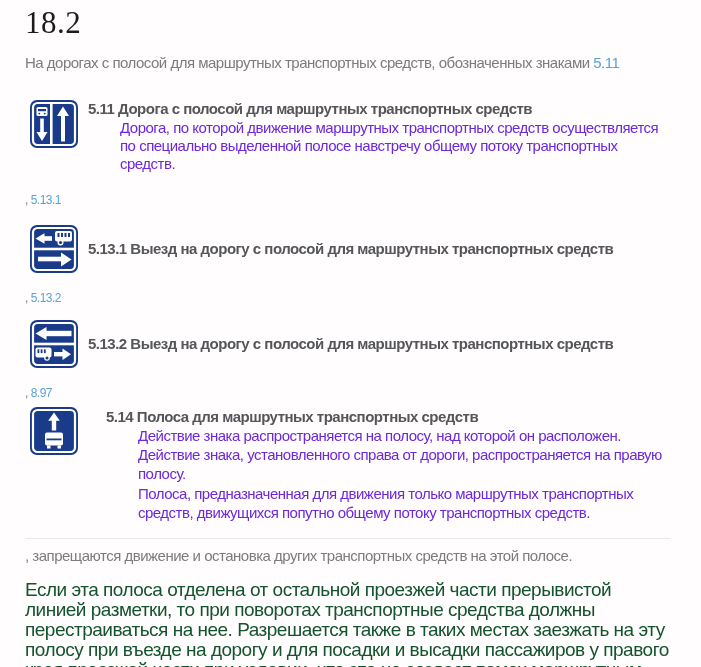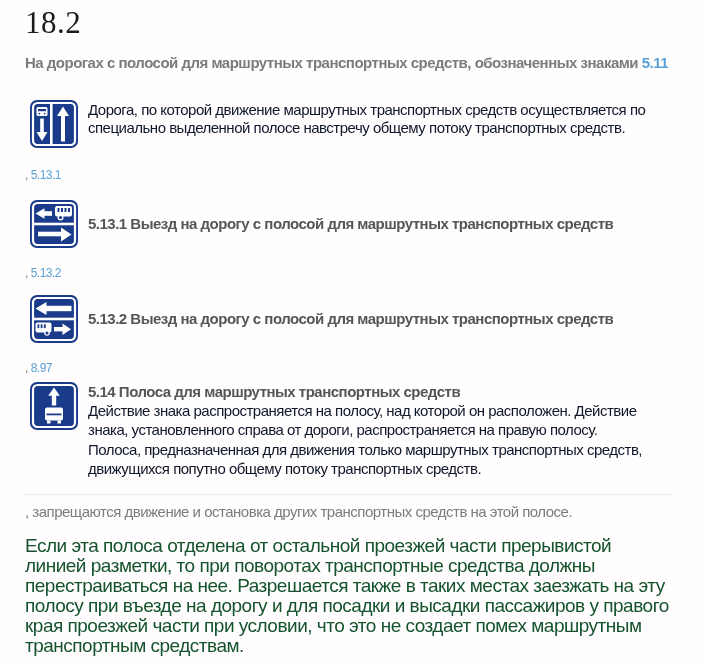--- a/index.html
+++ b/index.html
@@ -21,38 +21,37 @@
     margin: 6px 0 0 0;
     letter-spacing: 0.5px;
   }
 
   .intro {
     margin: 13px 0 0 0;
     font-size: 15px; letter-spacing: -0.5px;
     line-height: 20px;
     color: #7b7c7e;
     max-width: 650px;
-    font-weight: bold;
   }
 
   a.link { color: #58a2d8; text-decoration: none; cursor: pointer; }
 
   .sign-row { display: flex; align-items: flex-start; margin: 27px 0 0 5px; }
   .sign-row.centered { align-items: center; }
   .sign-icon { width: 48px; height: 48px; flex: 0 0 48px; display: block; }
   .sign-icon svg { display: block; width: 48px; height: 48px; }
   .sign-text {
     margin-left: 10px;
     width: 575px;
     font-size: 15px; letter-spacing: -0.5px;
     line-height: 18px;
   }
   .sign-row.centered .sign-text { min-height: 48px; display: flex; align-items: center; }
   .sign-title { font-weight: bold; color: #55565a; }
-  .sign-desc { color: #0f172a; margin-top: 1px; }
+  .sign-desc { color: #6d28d9; margin-top: 1px; margin-left: 32px; }
   .sign-row.tall .sign-text { line-height: 19px; }
 
   .inline-link-row {
     margin: 18px 0 0 0;
     font-size: 12px; letter-spacing: -0.5px;
     line-height: 18px;
     color: #7b7c7e;
   }
   .inline-link-row.mt16 { margin-top: 16px; }
 
@@ -100,20 +99,21 @@
         <rect class="nv" x="8" y="9" width="8" height="2.2"></rect>
         <circle class="nv" cx="9.3" cy="13.6" r="0.9"></circle>
         <circle class="nv" cx="14.7" cy="13.6" r="0.9"></circle>
         <rect class="wh" x="10.2" y="18.5" width="3.6" height="14.5"></rect>
         <polygon class="wh" points="6.5,32 17.5,32 12,41"></polygon>
         <polygon class="wh" points="33,6.5 27,16 39,16"></polygon>
         <rect class="wh" x="31" y="15.5" width="4" height="26"></rect>
       </svg>
     </span>
     <div class="sign-text">
+      <div class="sign-title">5.11 Дорога с полосой для маршрутных транспортных средств</div>
       <div class="sign-desc">Дорога, по которой движение маршрутных транспортных средств осуществляется по специально выделенной полосе навстречу общему потоку транспортных средств.</div>
     </div>
   </div>
 
   <p class="inline-link-row"><span>, </span><a class="link">5.13.1</a></p>
 
   <div class="sign-row centered" style="margin-top:16px;">
     <span class="sign-icon">
       <svg class="sign-svg" viewBox="0 0 48 48" xmlns="http://www.w3.org/2000/svg">
         <rect class="bg" x="0" y="0" width="48" height="48" rx="7"></rect>
@@ -157,21 +157,21 @@
         <polygon class="wh" points="32.5,28.5 32.5,40 41,34.2"></polygon>
       </svg>
     </span>
     <div class="sign-text">
       <div class="sign-title">5.13.2 Выезд на дорогу с полосой для маршрутных транспортных средств</div>
     </div>
   </div>
 
   <p class="inline-link-row mt16"><span>, </span><a class="link">8.97</a></p>
 
-  <div class="sign-row tall" style="margin-top:5px;">
+  <div class="sign-row tall" style="margin-top:5px;gap:18px;">
     <span class="sign-icon">
       <svg class="sign-svg" viewBox="0 0 48 48" xmlns="http://www.w3.org/2000/svg">
         <rect class="bg" x="0" y="0" width="48" height="48" rx="7"></rect>
         <rect class="bd" x="3" y="3" width="42" height="42" rx="4.5"></rect>
         <polygon class="wh" points="24,5.5 18.2,13.8 29.8,13.8"></polygon>
         <rect class="wh" x="21.8" y="13" width="4.4" height="10.5"></rect>
         <rect class="wh" x="15" y="25.5" width="18" height="13" rx="2"></rect>
         <rect class="nv" x="16.5" y="31.5" width="15" height="1.8"></rect>
         <rect class="wh" x="17" y="38.5" width="3.5" height="3"></rect>
         <rect class="wh" x="27.5" y="38.5" width="3.5" height="3"></rect>

